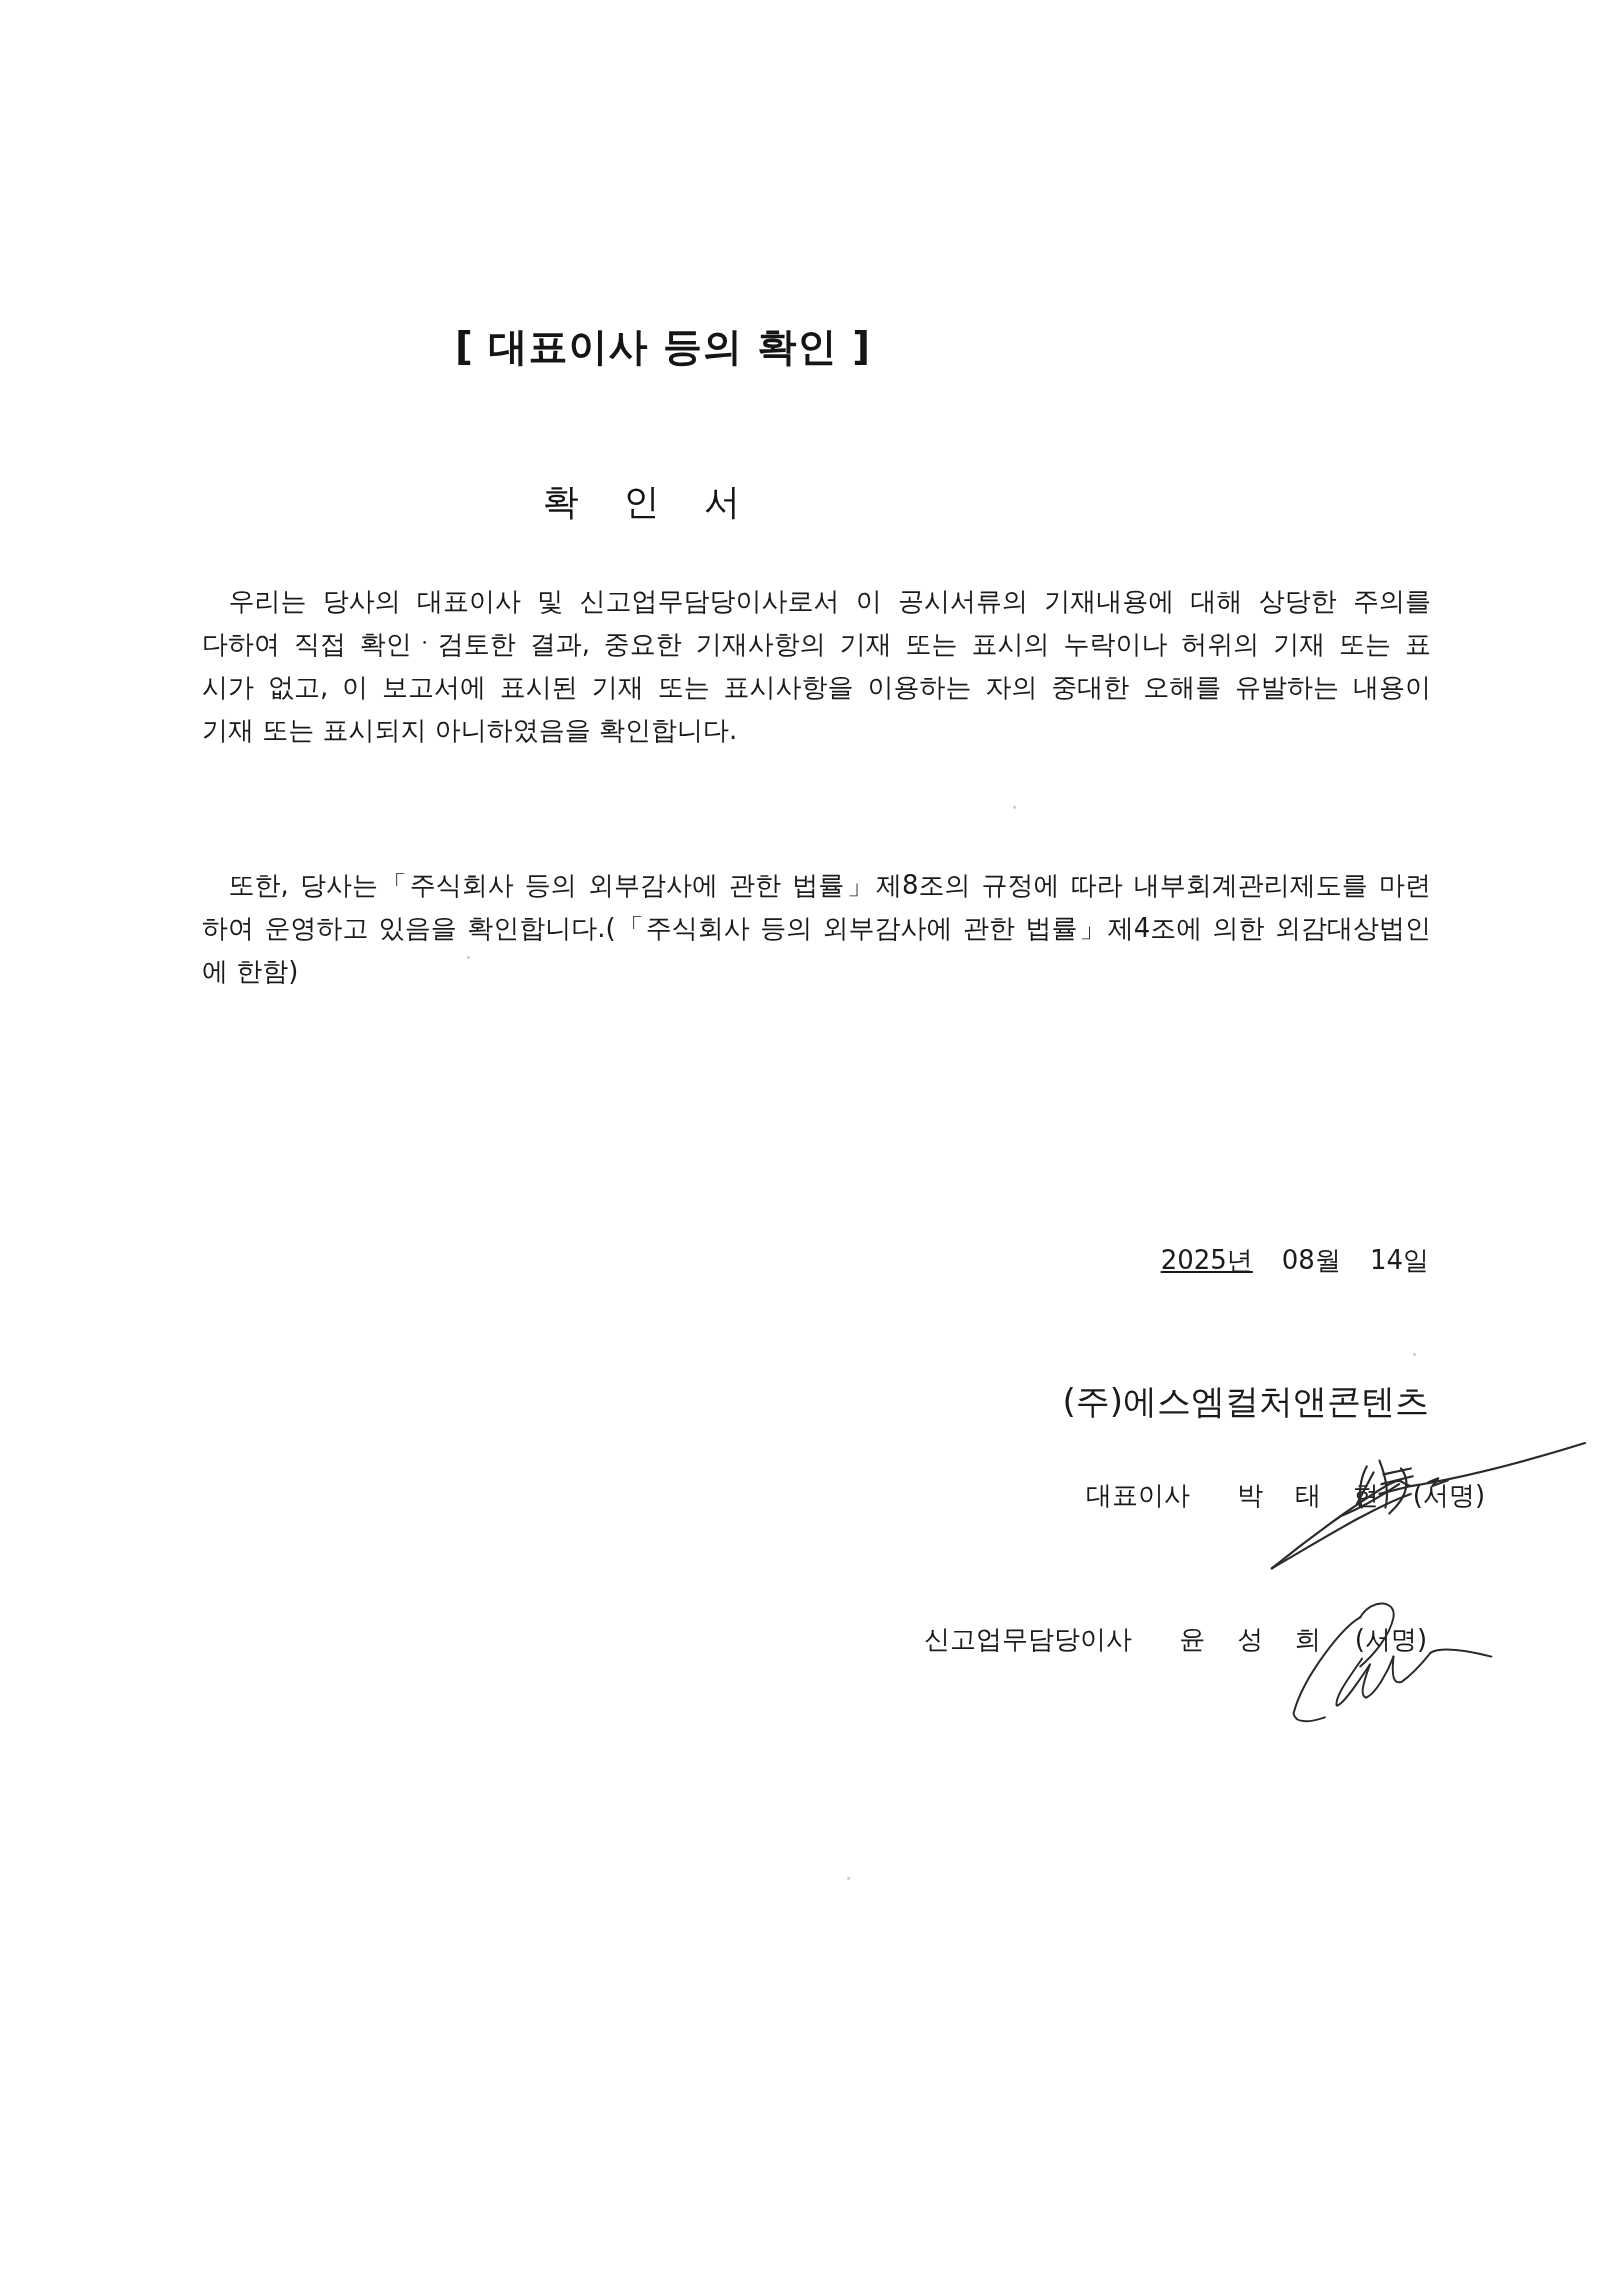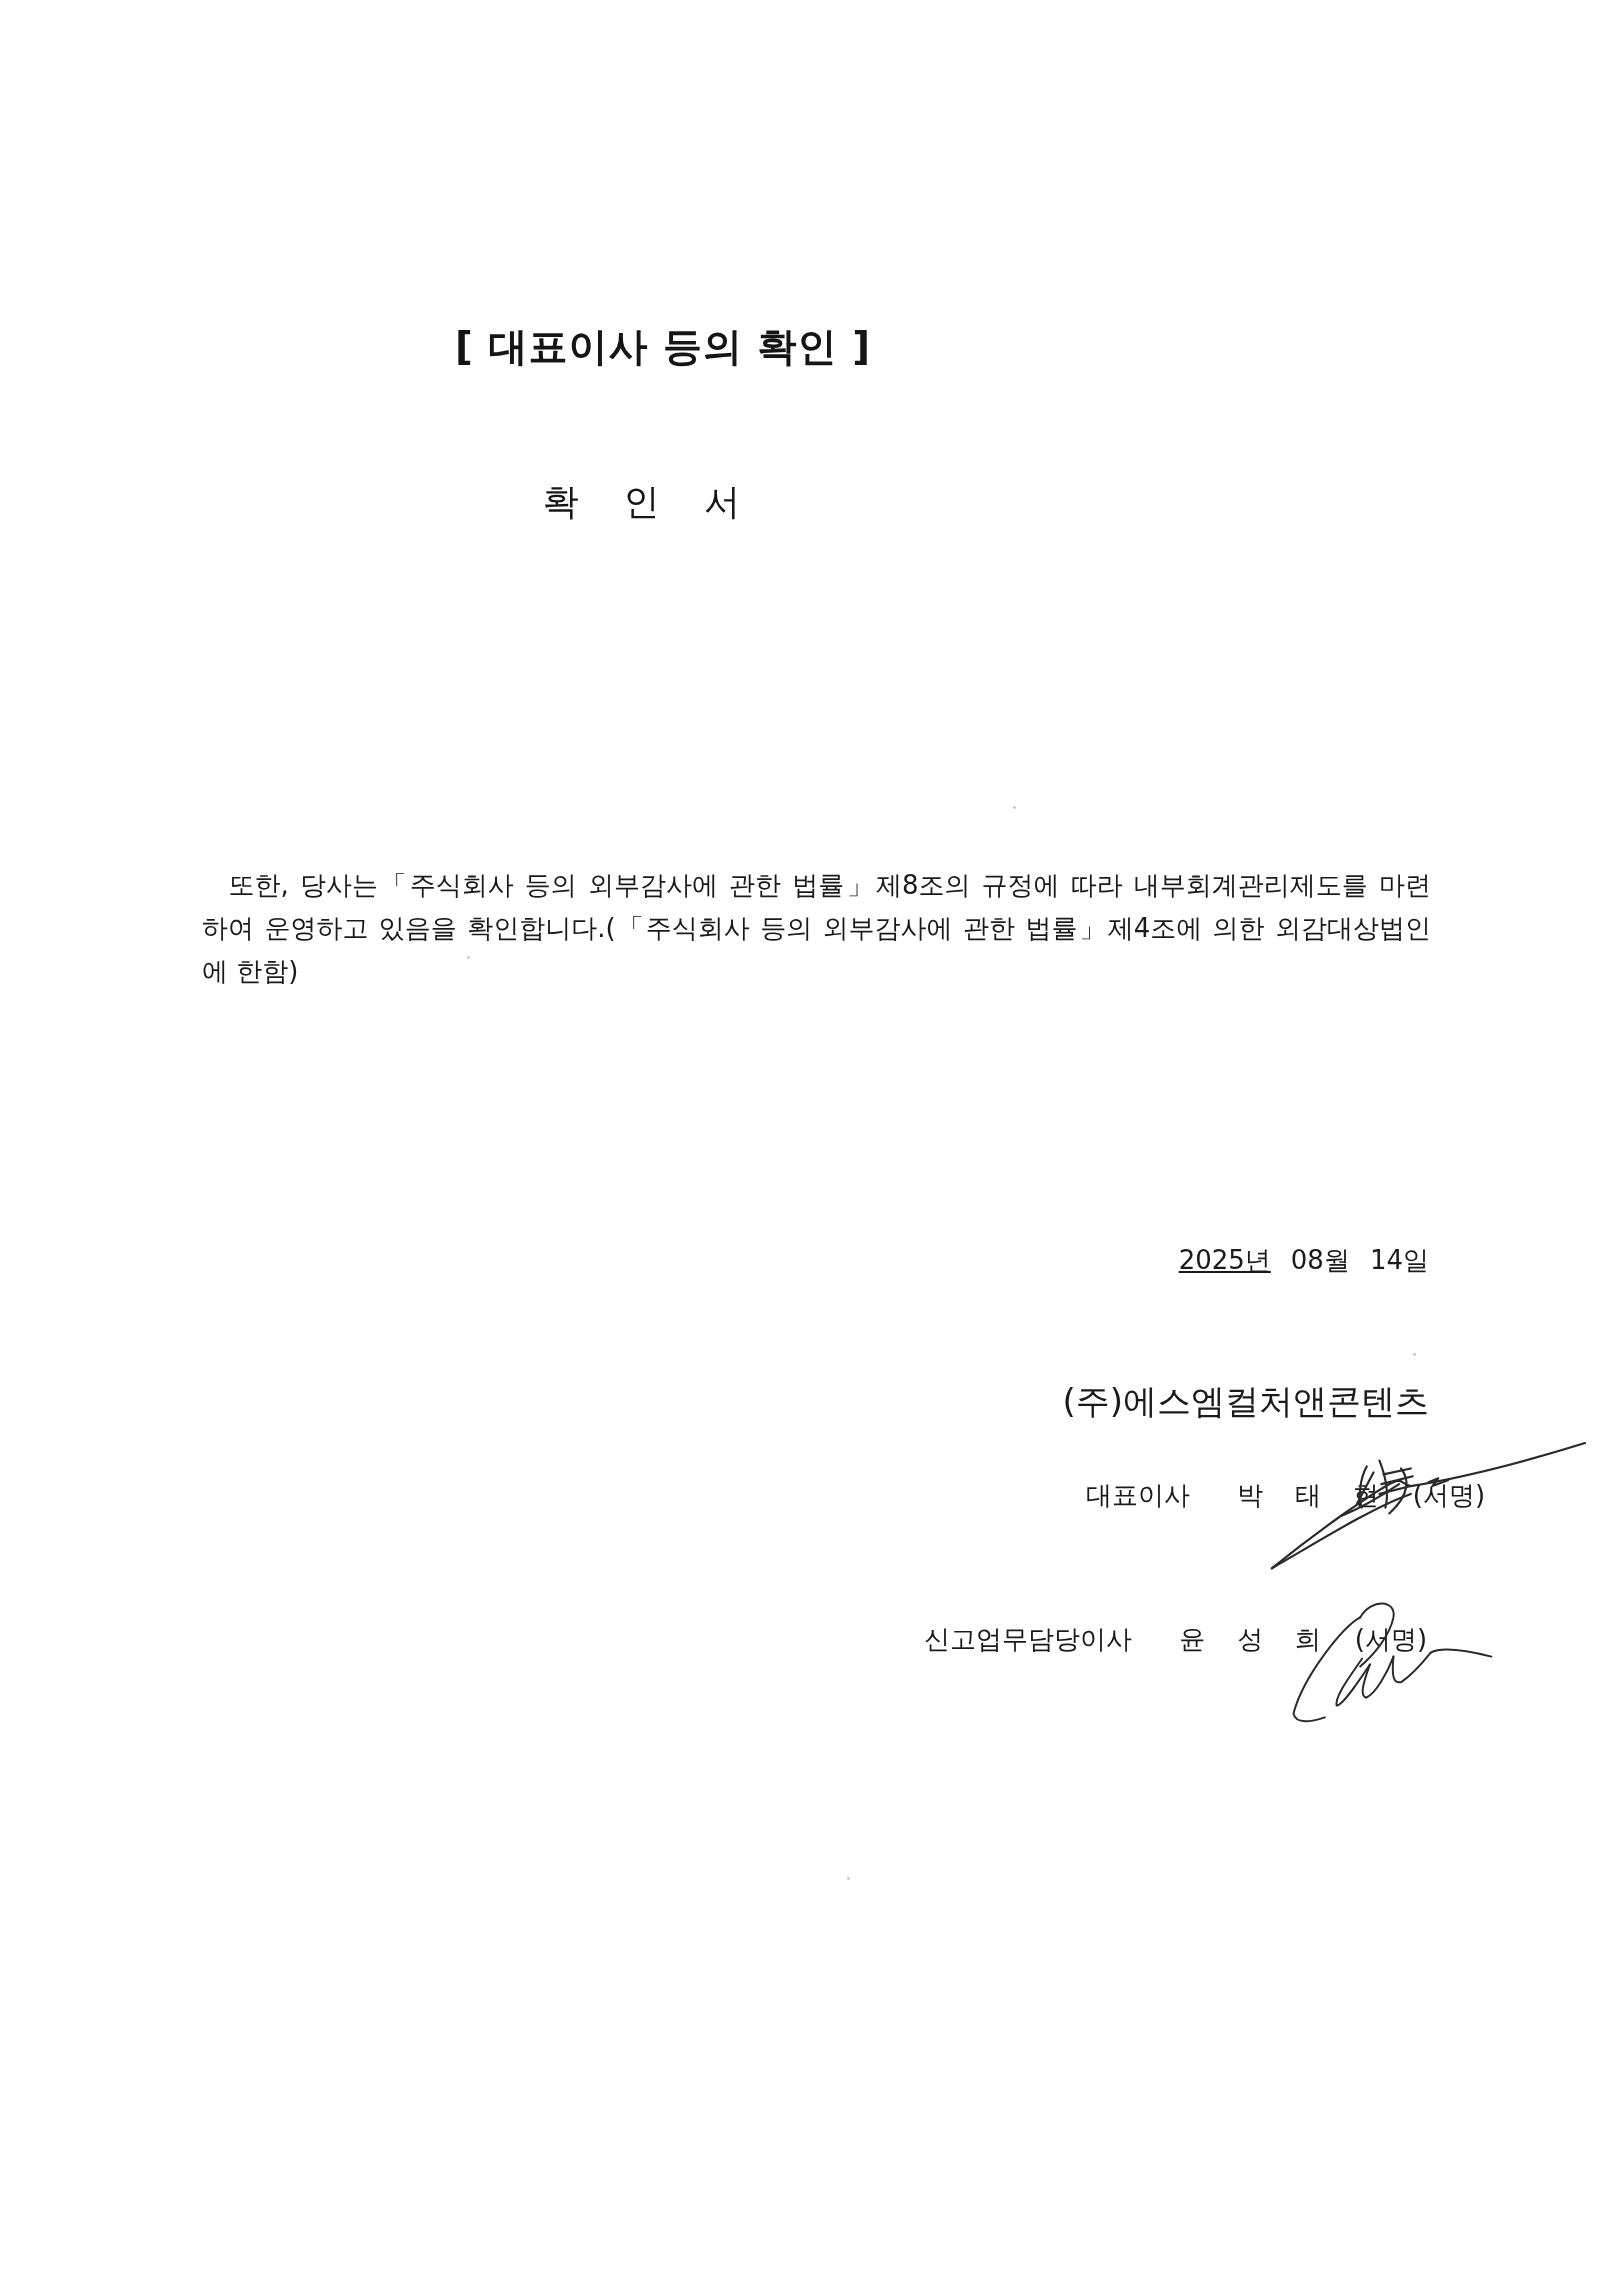--- a/index.html
+++ b/index.html
@@ -69,21 +69,21 @@
     #para1 { top: 580px; }
     #para2 { top: 864px; }
     .date {
       position: absolute;
       right: 192px;
       top: 1243px;
       font-size: 26px;
       color: #1a1a1a;
       white-space: pre;
     }
-    .date span { margin-left: 20px; }
+    .date span { margin-left: 29px; }
     .date span:first-child { margin-left: 0; text-decoration: underline; }
     .company {
       position: absolute;
       right: 192px;
       top: 1379px;
       font-size: 34px;
       color: #1a1a1a;
     }
     .sign-row {
       position: absolute;
@@ -115,20 +115,26 @@
 <div class="page">
 
   <div class="title">[ 대표이사 등의 확인 ]</div>
 
   <div class="subtitle">
     <span>확</span>
     <span>인</span>
     <span>서</span>
   </div>
 
+  <div class="para" id="para1">
+    <span class="line indent">우리는 당사의 대표이사 및 신고업무담당이사로서 이 공시서류의 기재내용에 대해 상당한 주의를</span>
+    <span class="line">다하여 직접 확인ㆍ검토한 결과, 중요한 기재사항의 기재 또는 표시의 누락이나 허위의 기재 또는 표</span>
+    <span class="line">시가 없고, 이 보고서에 표시된 기재 또는 표시사항을 이용하는 자의 중대한 오해를 유발하는 내용이</span>
+    <span class="line last">기재 또는 표시되지 아니하였음을 확인합니다.</span>
+  </div>
 
   <div class="para" id="para2">
     <span class="line indent">또한, 당사는「주식회사 등의 외부감사에 관한 법률」제8조의 규정에 따라 내부회계관리제도를 마련</span>
     <span class="line">하여 운영하고 있음을 확인합니다.(「주식회사 등의 외부감사에 관한 법률」제4조에 의한 외감대상법인</span>
     <span class="line last">에 한함)</span>
   </div>
 
   <div class="date"><span>2025년</span><span>08월</span><span>14일</span></div>
 
   <div class="company">(주)에스엠컬처앤콘텐츠</div>

